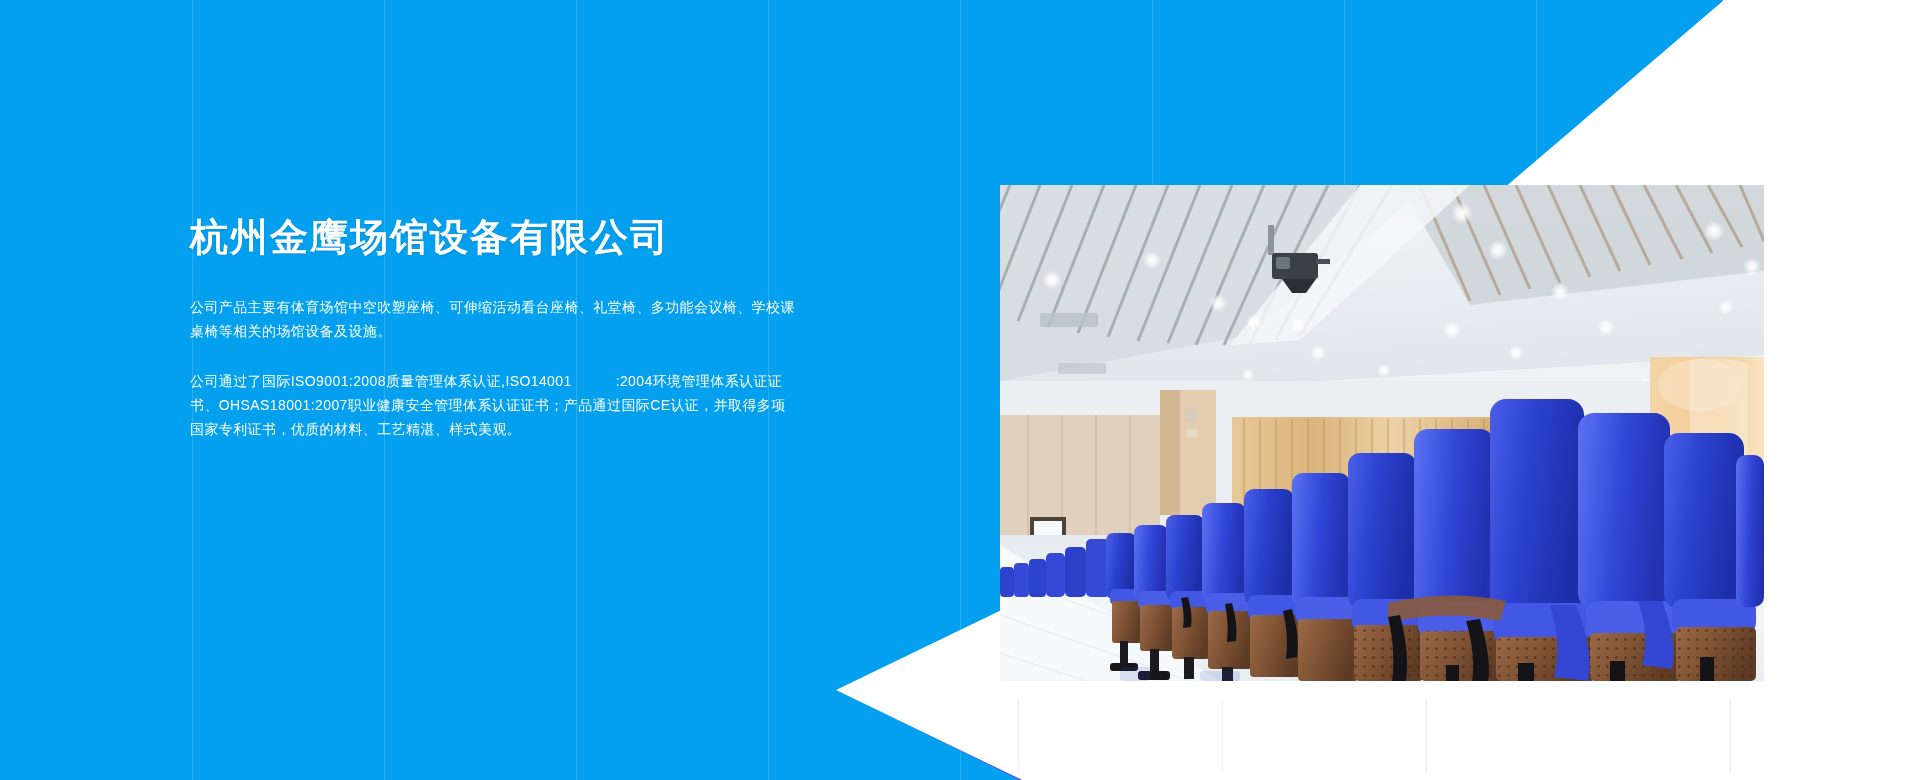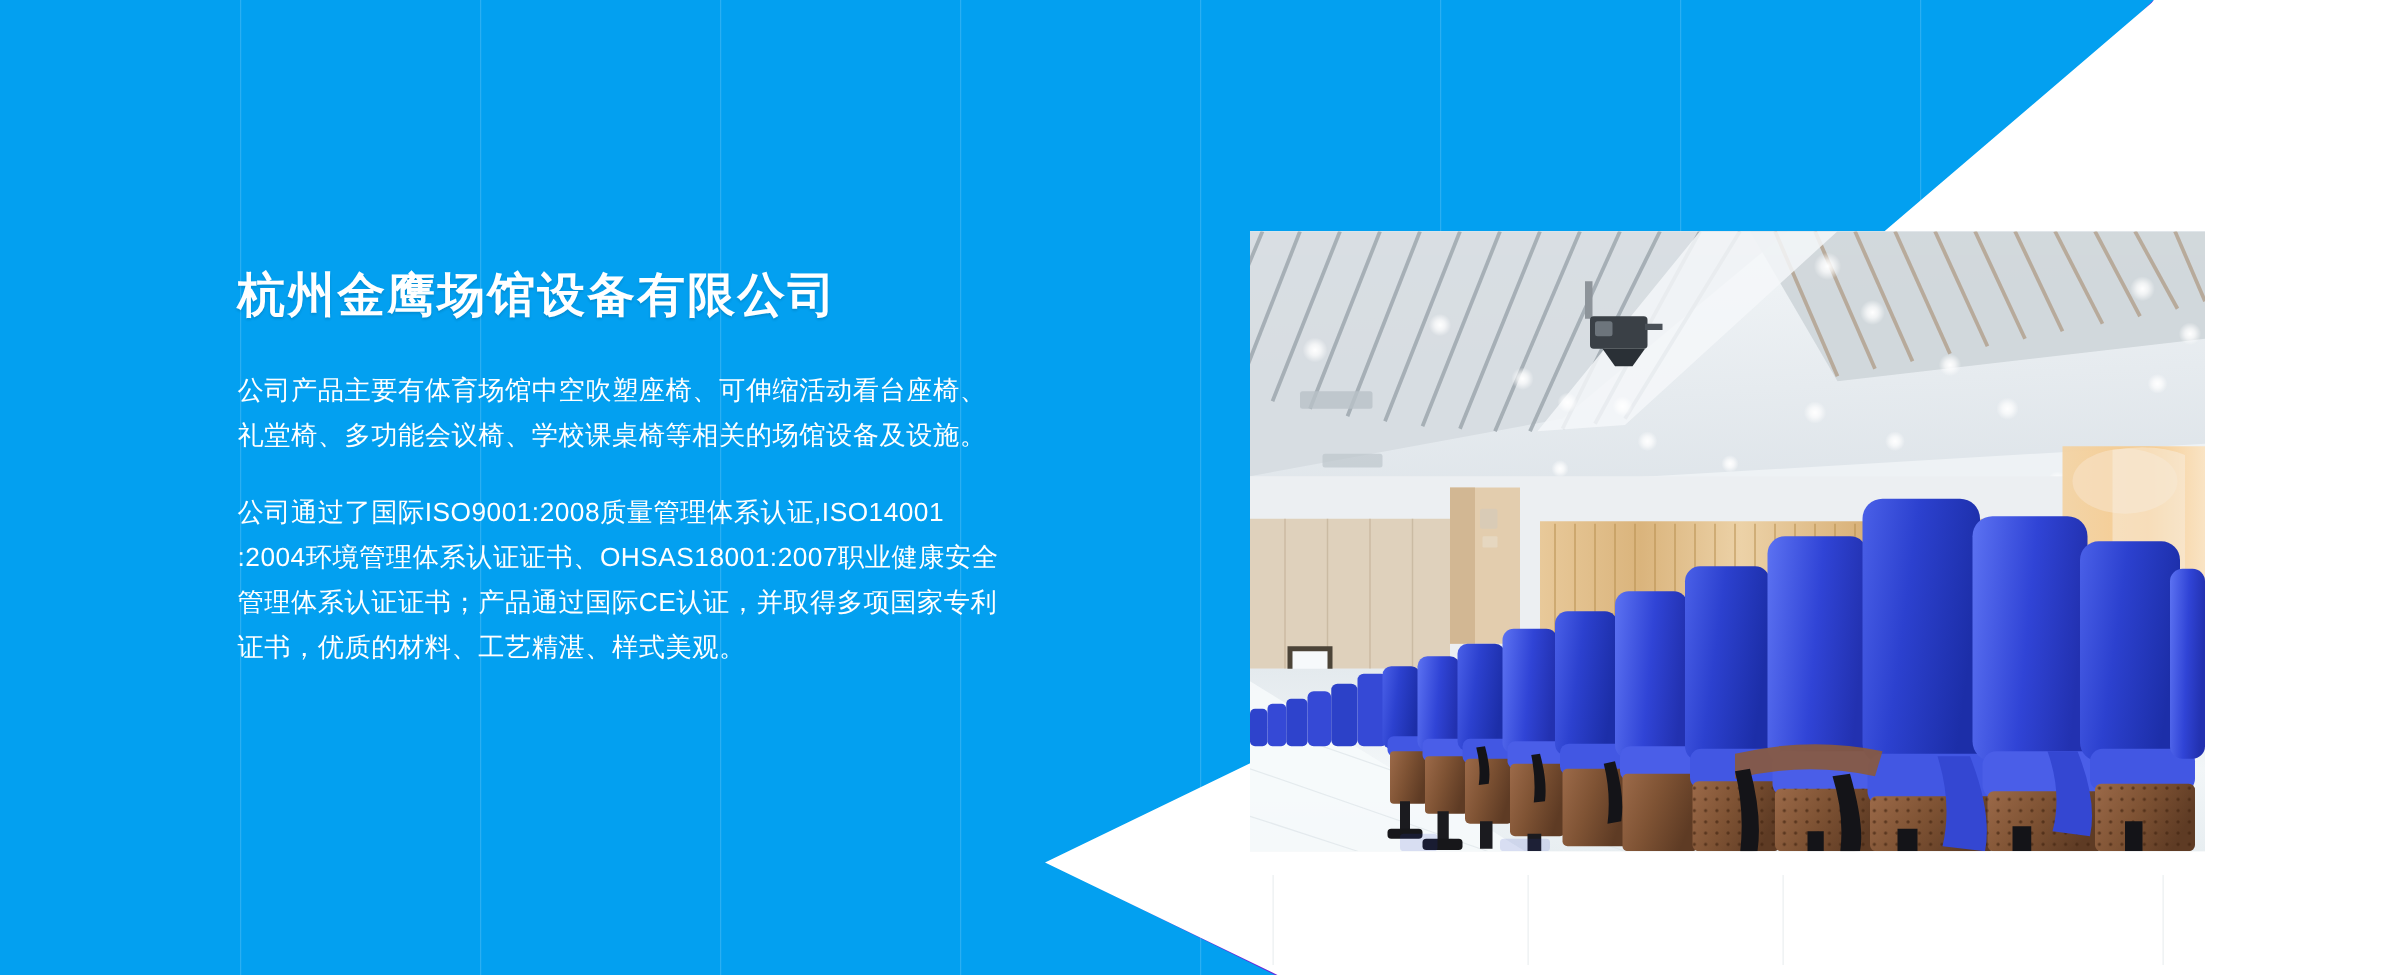--- a/index.html
+++ b/index.html
@@ -78,22 +78,22 @@
   }
   .title {
     font-size: 38px;
     font-weight: bold;
     letter-spacing: 2px;
     line-height: 1.2;
     margin: 0 0 34px 0;
     text-shadow: 0 1px 2px rgba(0,0,0,0.12);
   }
   .para {
-    font-size: 21px;
-    line-height: 36px;
+    font-size: 14px;
+    line-height: 24px;
     margin: 0 0 26px 0;
     letter-spacing: 0.4px;
     max-width: 610px;
   }
   .para:last-child { margin-bottom: 0; }
   .para .gap { display: inline-block; width: 44px; }
 
   
   .photo {
     position: absolute;

